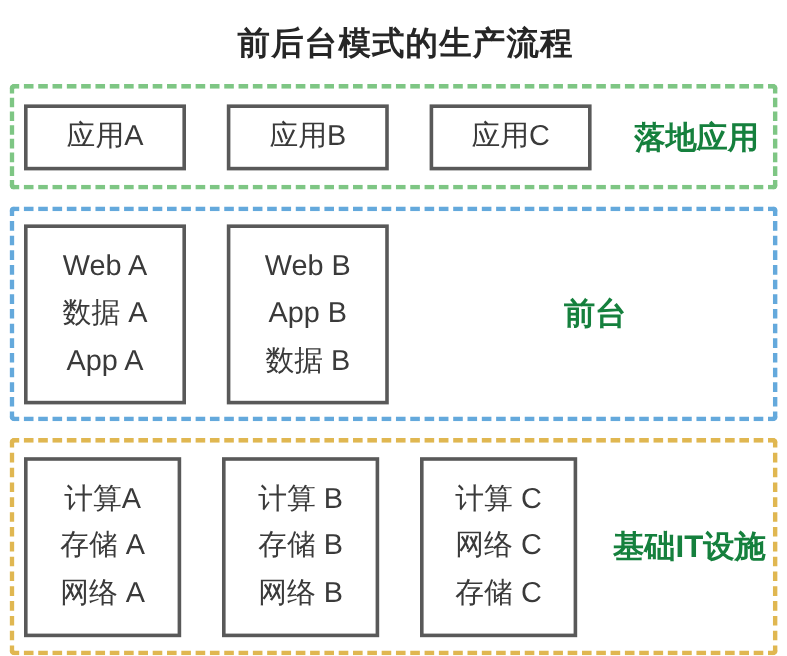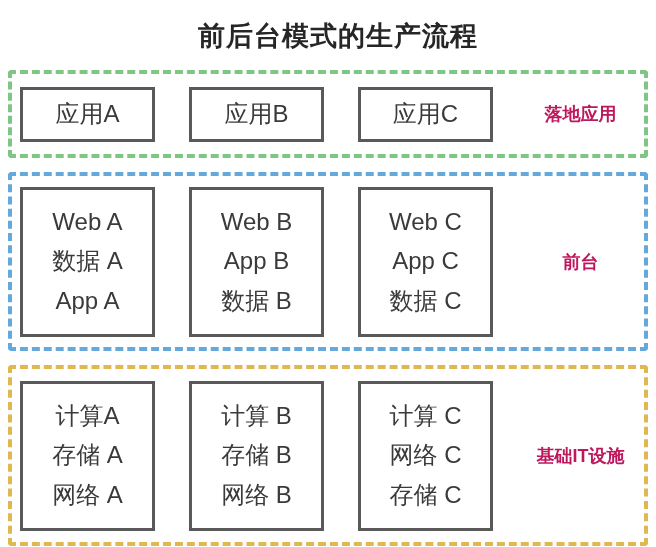--- a/index.html
+++ b/index.html
@@ -27,22 +27,22 @@
     display:flex;flex-direction:column;justify-content:space-evenly;
     align-items:center;
   }
   .box-short{height:55px;align-items:center;}
   .box-tall{height:150px;padding:6px 0;}
   .box-line{
     font-size:24px;font-weight:400;color:#3a3a3a;
     white-space:pre;line-height:1.1;
   }
   .layer-label{
-    flex:1;text-align:center;font-weight:bold;font-size:18px;
-    color:#be185d;white-space:nowrap;padding-right:6px;
+    flex:1;text-align:center;font-weight:bold;font-size:26px;
+    color:#15803d;white-space:nowrap;padding-right:6px;
   }
 </style>
 </head>
 <body>
 
 <div class="canvas">
 
   <div class="title">前后台模式的生产流程</div>
 
   <div class="section section-green">
@@ -62,25 +62,20 @@
     <div class="box box-tall">
       <div class="box-line">Web A</div>
       <div class="box-line">数据 A</div>
       <div class="box-line">App A</div>
     </div>
     <div class="box box-tall">
       <div class="box-line">Web B</div>
       <div class="box-line">App B</div>
       <div class="box-line">数据 B</div>
     </div>
-    <div class="box box-tall">
-      <div class="box-line">Web C</div>
-      <div class="box-line">App C</div>
-      <div class="box-line">数据 C</div>
-    </div>
     <div class="layer-label">前台</div>
   </div>
 
   <div class="section section-orange">
     <div class="box box-tall">
       <div class="box-line">计算A</div>
       <div class="box-line">存储 A</div>
       <div class="box-line">网络 A</div>
     </div>
     <div class="box box-tall">

